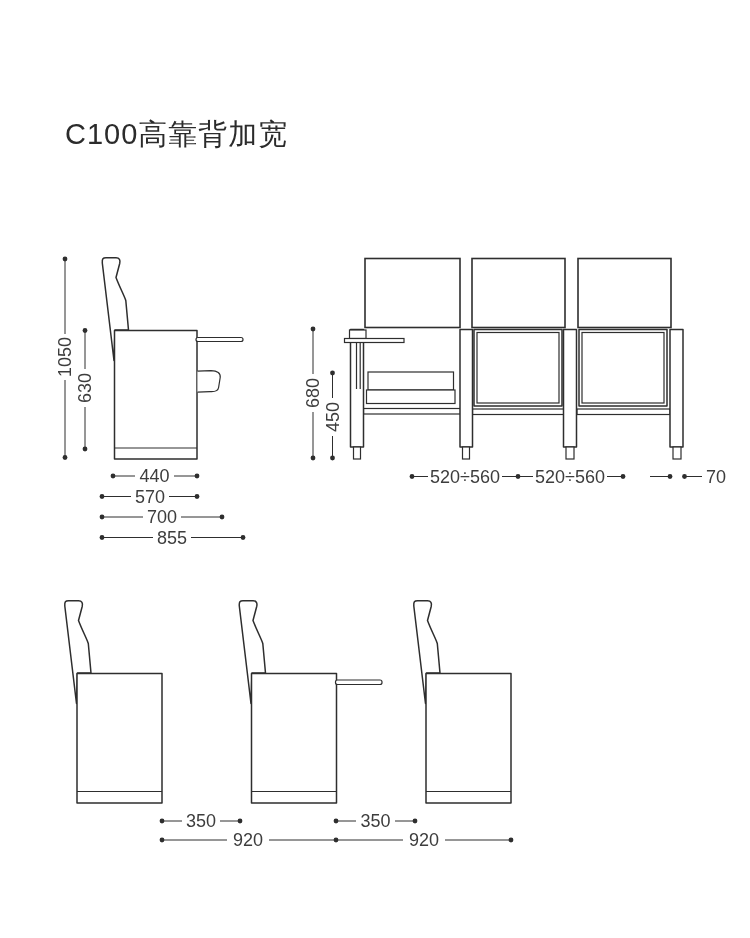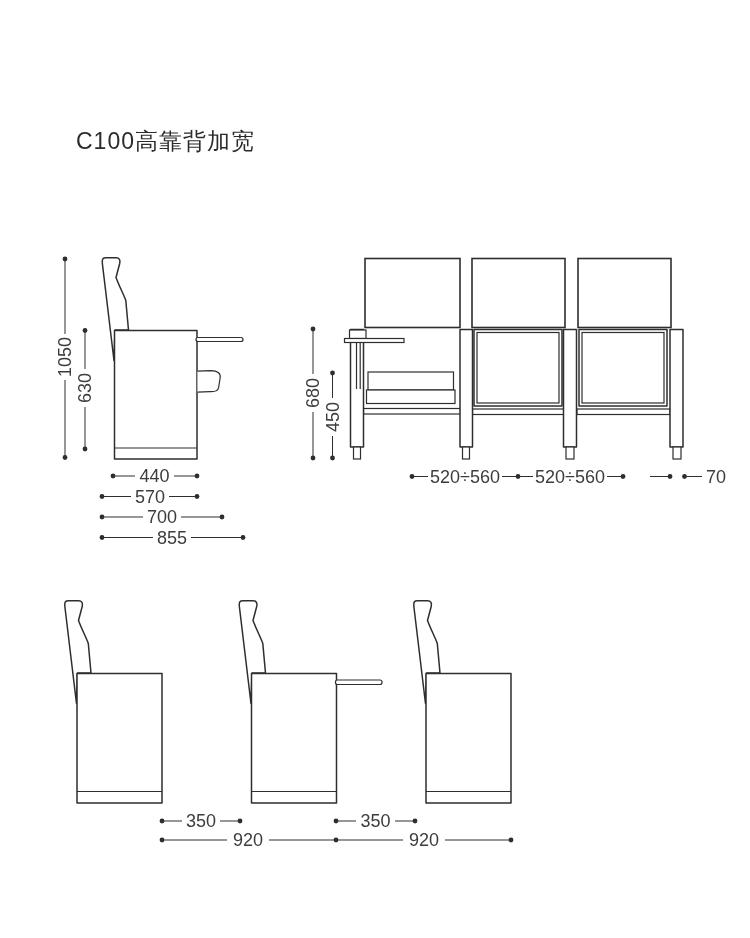--- a/index.html
+++ b/index.html
@@ -9,22 +9,22 @@
   }
   html,body{margin:0;padding:0;background:var(--background);}
   .page{
     position:relative;
     width:750px;height:938px;
     background:var(--background);
     font-family:"Liberation Sans",sans-serif;
     overflow:hidden;
   }
   .title{
-    position:absolute;left:64px;top:114px;margin:12px;
-    font-size:23px;font-weight:400;color:#2b2b2b;
+    position:absolute;left:64px;top:114px;margin:1px;
+    font-size:29px;font-weight:400;color:#2b2b2b;
     letter-spacing:1px;
     font-family:"Liberation Sans","DejaVu Sans",sans-serif;
   }
   svg.drawing{position:absolute;left:0;top:0;}
   .outline{fill:#fff;stroke:var(--line);stroke-width:1.5;stroke-linejoin:round;}
   .outline2{fill:#fff;stroke:var(--line);stroke-width:1.6;stroke-linejoin:miter;}
   .thin{fill:#fff;stroke:var(--line);stroke-width:1.2;}
   .edge{fill:none;stroke:var(--line);stroke-width:1.2;}
   .dimline{fill:none;stroke:var(--line);stroke-width:1;}
   .dot{fill:var(--line);stroke:none;}

